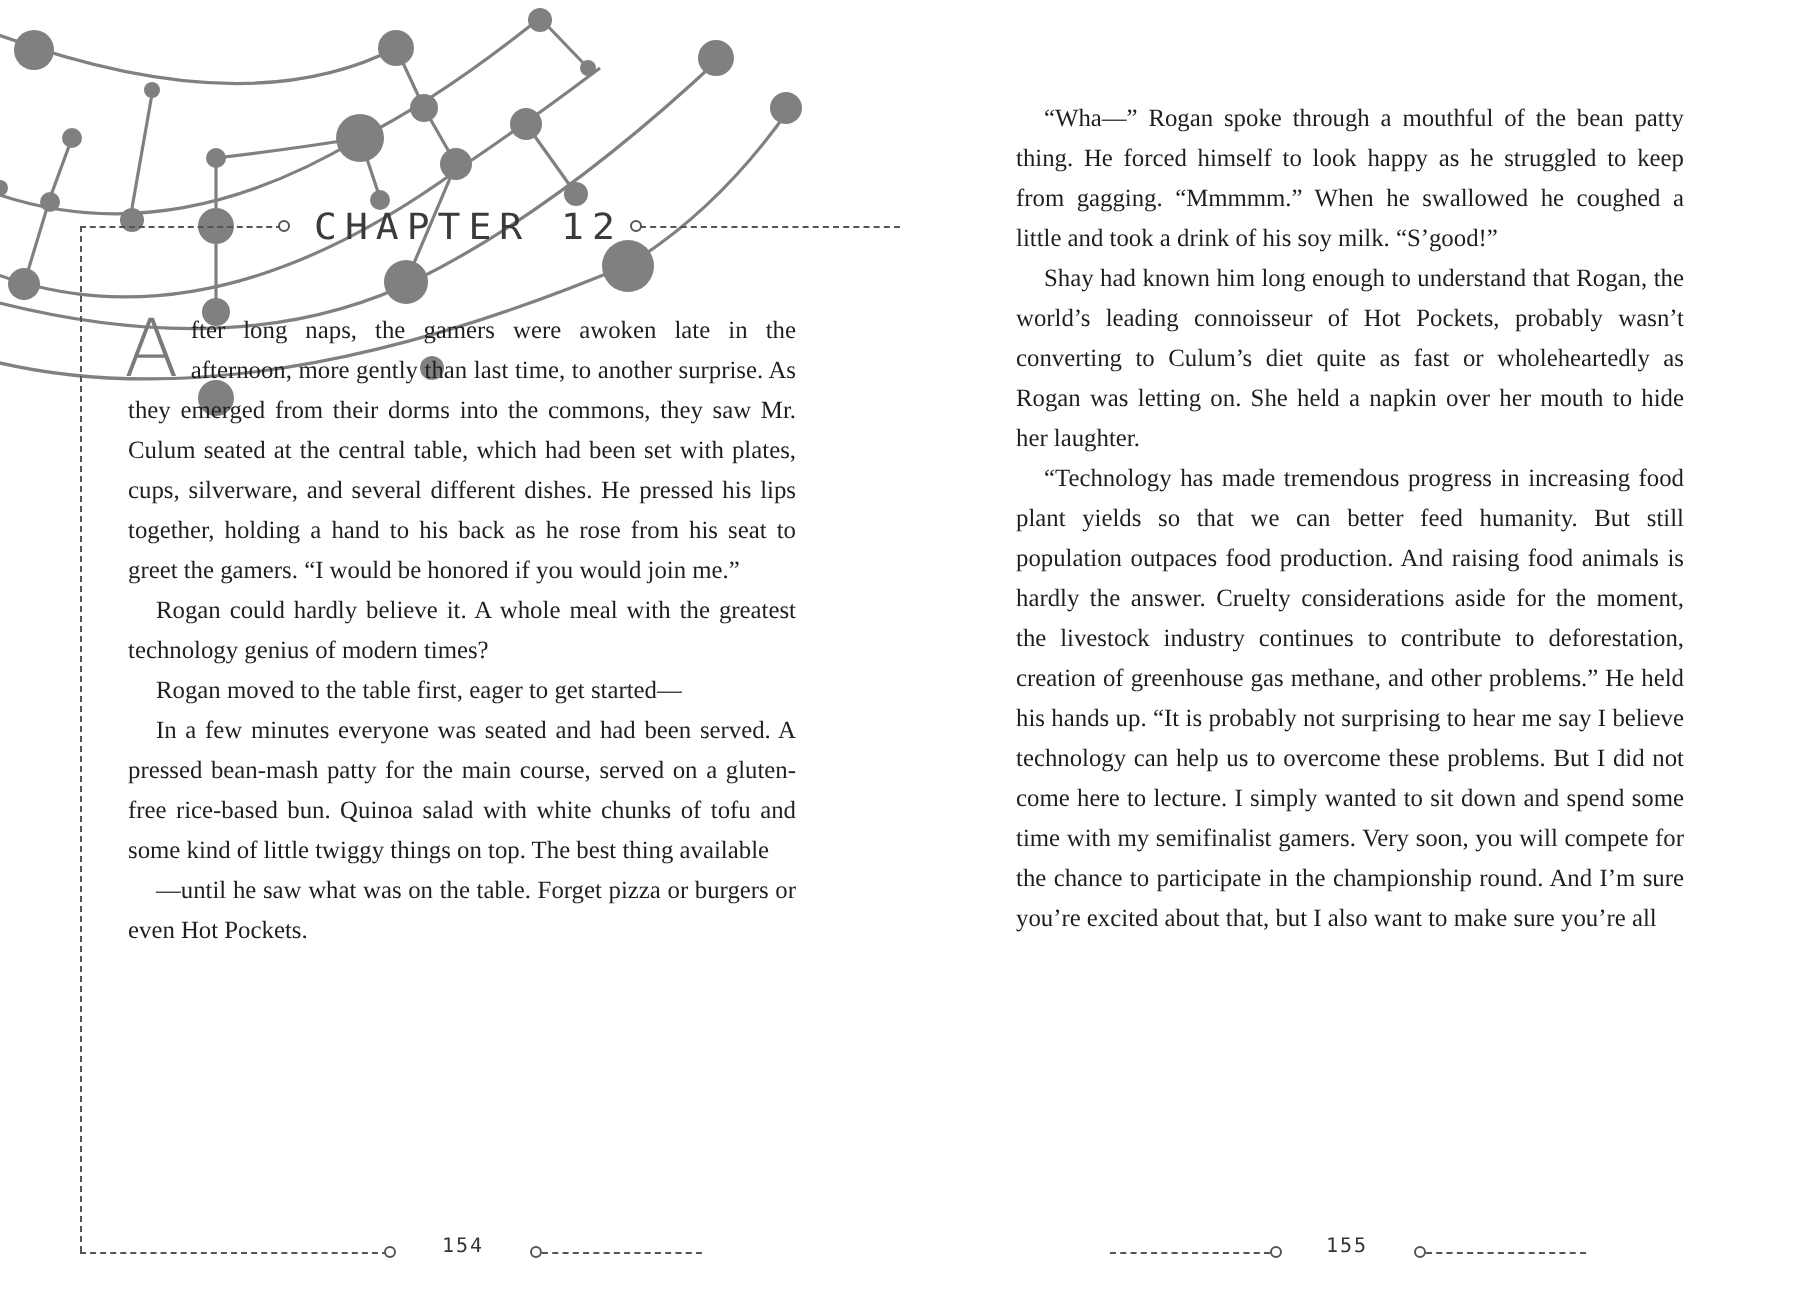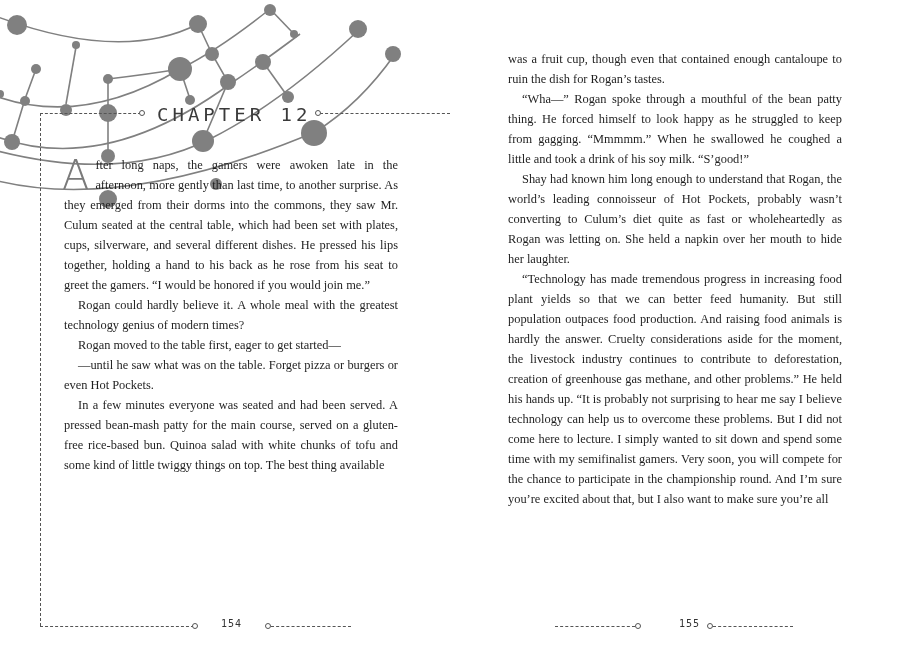--- a/index.html
+++ b/index.html
@@ -85,37 +85,36 @@
   <div class="ring" style="left:139px; top:106px;"></div>
   <div class="chapter-title">CHAPTER 12</div>
   <div class="ring" style="left:315px; top:106px;"></div>
   <div class="frame-top-right"></div>
   <div class="frame-left"></div>
 
   <div class="text-block" id="left-text">
     <p class="noindent"><span class="dropcap">A</span><span>fter long naps, the gamers were awoken late in the afternoon, more gently than last time, to another surprise. As they emerged from their dorms into the commons, they saw Mr. Culum seated at the central table, which had been set with plates, cups, silverware, and several different dishes. He pressed his lips together, holding a hand to his back as he rose from his seat to greet the gamers. “I would be honored if you would join me.”</span></p>
     <p>Rogan could hardly believe it. A whole meal with the greatest technology genius of modern times?</p>
     <p>Rogan moved to the table first, eager to get started—</p>
+    <p>In a few minutes everyone was seated and had been served. A pressed bean-mash patty for the main course, served on a gluten-free rice-based bun. Quinoa salad with white chunks of tofu and some kind of little twiggy things on top. The best thing available</p>
     <p>—until he saw what was on the table. Forget pizza or burgers or even Hot Pockets.</p>
-    <p>In a few minutes everyone was seated and had been served. A pressed bean-mash patty for the main course, served on a gluten-free rice-based bun. Quinoa salad with white chunks of tofu and some kind of little twiggy things on top. The best thing available</p>
   </div>
 
   <div class="frame-bottom"></div>
   <div class="ring" style="left:192px; top:619px;"></div>
   <div class="folio" style="left:221px;text-align:center;">154</div>
   <div class="ring" style="left:265px; top:619px;"></div>
   <div class="dash-line" style="left:271px; width:80px;"></div>
 </div>
 
 <div class="page" id="right-page">
   <div class="dash-line" style="left:105px; width:80px;"></div>
   <div class="ring" style="left:185px; top:619px;"></div>
-  <div class="folio" style="left:213px;margin-left:16px;">155</div>
+  <div class="folio" style="left:213px;">155</div>
   <div class="ring" style="left:257px; top:619px;"></div>
   <div class="dash-line" style="left:263px; width:80px;"></div>
 </div>
 
 <div class="text-block" id="right-text">
-  <p class="noindent">was a fruit cup, though even that contained enough cantaloupe to ruin the dish for Rogan’s tastes.</p>
   <p>“Wha—” Rogan spoke through a mouthful of the bean patty thing. He forced himself to look happy as he struggled to keep from gagging. “Mmmmm.” When he swallowed he coughed a little and took a drink of his soy milk. “S’good!”</p>
   <p>Shay had known him long enough to understand that Rogan, the world’s leading connoisseur of Hot Pockets, probably wasn’t converting to Culum’s diet quite as fast or wholeheartedly as Rogan was letting on. She held a napkin over her mouth to hide her laughter.</p>
   <p>“Technology has made tremendous progress in increasing food plant yields so that we can better feed humanity. But still population outpaces food production. And raising food animals is hardly the answer. Cruelty considerations aside for the moment, the livestock industry continues to contribute to deforestation, creation of greenhouse gas methane, and other problems.” He held his hands up. “It is probably not surprising to hear me say I believe technology can help us to overcome these problems. But I did not come here to lecture. I simply wanted to sit down and spend some time with my semifinalist gamers. Very soon, you will compete for the chance to participate in the championship round. And I’m sure you’re excited about that, but I also want to make sure you’re all</p>
 </div>
 
 </body></html>

